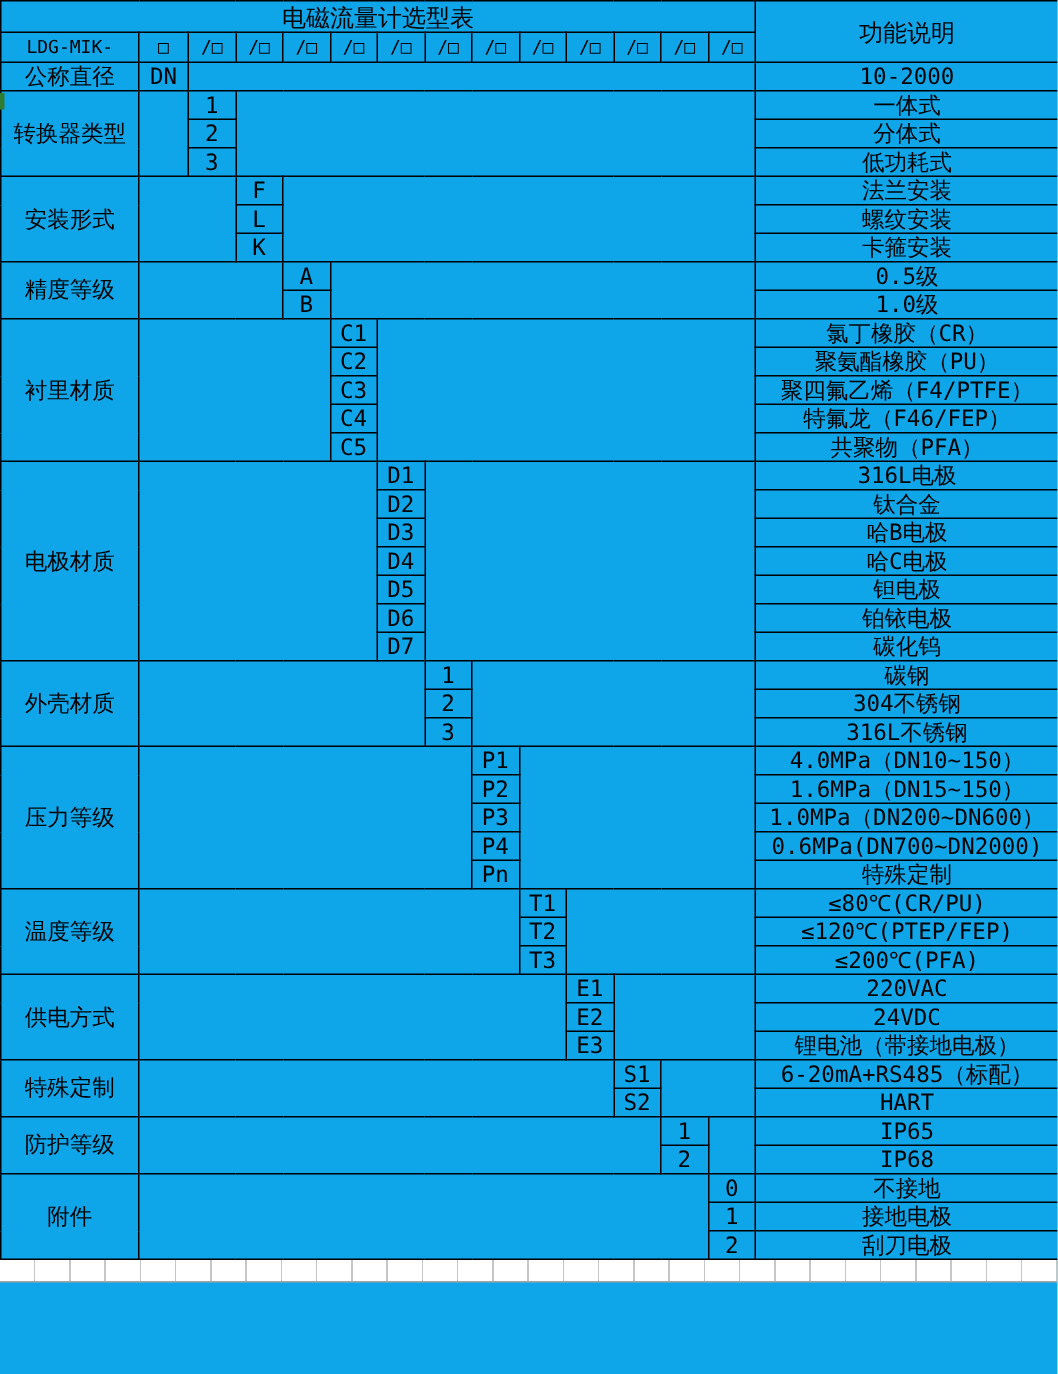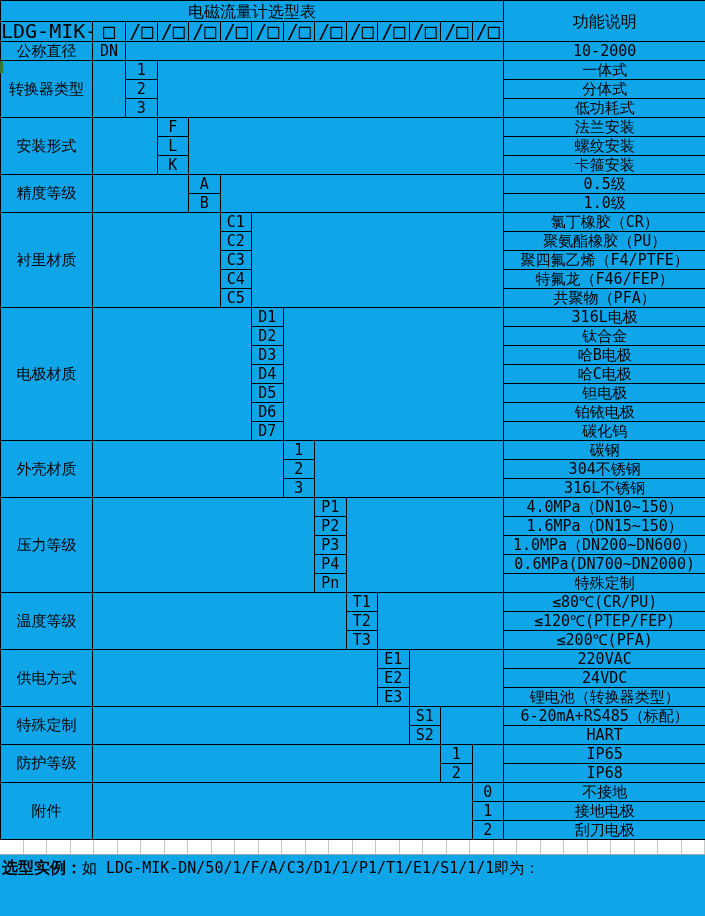--- a/index.html
+++ b/index.html
@@ -2,21 +2,21 @@
 <html><head>
 <meta charset="utf-8">
 <style>
   html,body{margin:0;padding:0;background:#fff;}
   .page{position:relative;width:705px;height:916px;background:#0ea5e9;overflow:hidden;
         font-family:"DejaVu Sans Mono",monospace;color:#000;}
   table.sel{border-collapse:collapse;table-layout:fixed;width:705px;}
   table.sel td{border:1px solid #000;text-align:center;vertical-align:middle;
      padding:0;font-size:15px;line-height:17px;height:18px;overflow:hidden;white-space:nowrap;}
   tr.r-title td{height:20px;font-size:16px;}
-  tr.r-model td{height:19px;font-size:20px;margin-top:12px;}
+  tr.r-model td{height:19px;font-size:12px;margin-top:12px;}
   td.left{text-align:left;padding-left:2px;}
   td.desc-hd{font-size:16px;margin-top:15px;}
   .grid-strip{width:705px;height:14px;border-bottom:1px solid #a6a6a6;
      background:repeating-linear-gradient(to right,#ffffff 0px,#ffffff 22.5px,#c6c6c6 22.5px,#c6c6c6 23.5px);}
   .example{padding:3px 2px 0 2px;font-size:15px;line-height:19px;}
   .example .line1{white-space:nowrap;}
   .example .bold{font-weight:bold;font-size:16px;}
   .example .body{text-indent:2em;line-height:19px;}
   .green-mark{position:absolute;left:0;top:62px;width:3px;height:11px;background:#2e7d32;}
 </style>
@@ -224,21 +224,21 @@
           <td>E1</td>
           <td rowspan="3" colspan="3"></td>
           <td>220VAC</td>
         </tr>
         <tr>
           <td>E2</td>
           <td>24VDC</td>
         </tr>
         <tr>
           <td>E3</td>
-          <td>锂电池（转换器类型）</td>
+          <td>锂电池（带接地电极）</td>
         </tr>
         <tr>
           <td rowspan="2">特殊定制</td>
           <td rowspan="2" colspan="10"></td>
           <td>S1</td>
           <td rowspan="2" colspan="2"></td>
           <td>6-20mA+RS485（标配）</td>
         </tr>
         <tr>
           <td>S2</td>
@@ -268,19 +268,16 @@
         <tr>
           <td>2</td>
           <td>刮刀电极</td>
         </tr>
       </tbody>
   </table>
 
   <div class="grid-strip"></div>
 
   <div class="example">
-    <div class="line1">
-      <span class="bold">选型实例：</span><span>如 LDG-MIK-DN/50/1/F/A/C3/D1/1/P1/T1/E1/S1/1/1即为：</span>
-    </div>
   </div>
 
   <div class="green-mark"></div>
 </div>
 
 </body></html>

